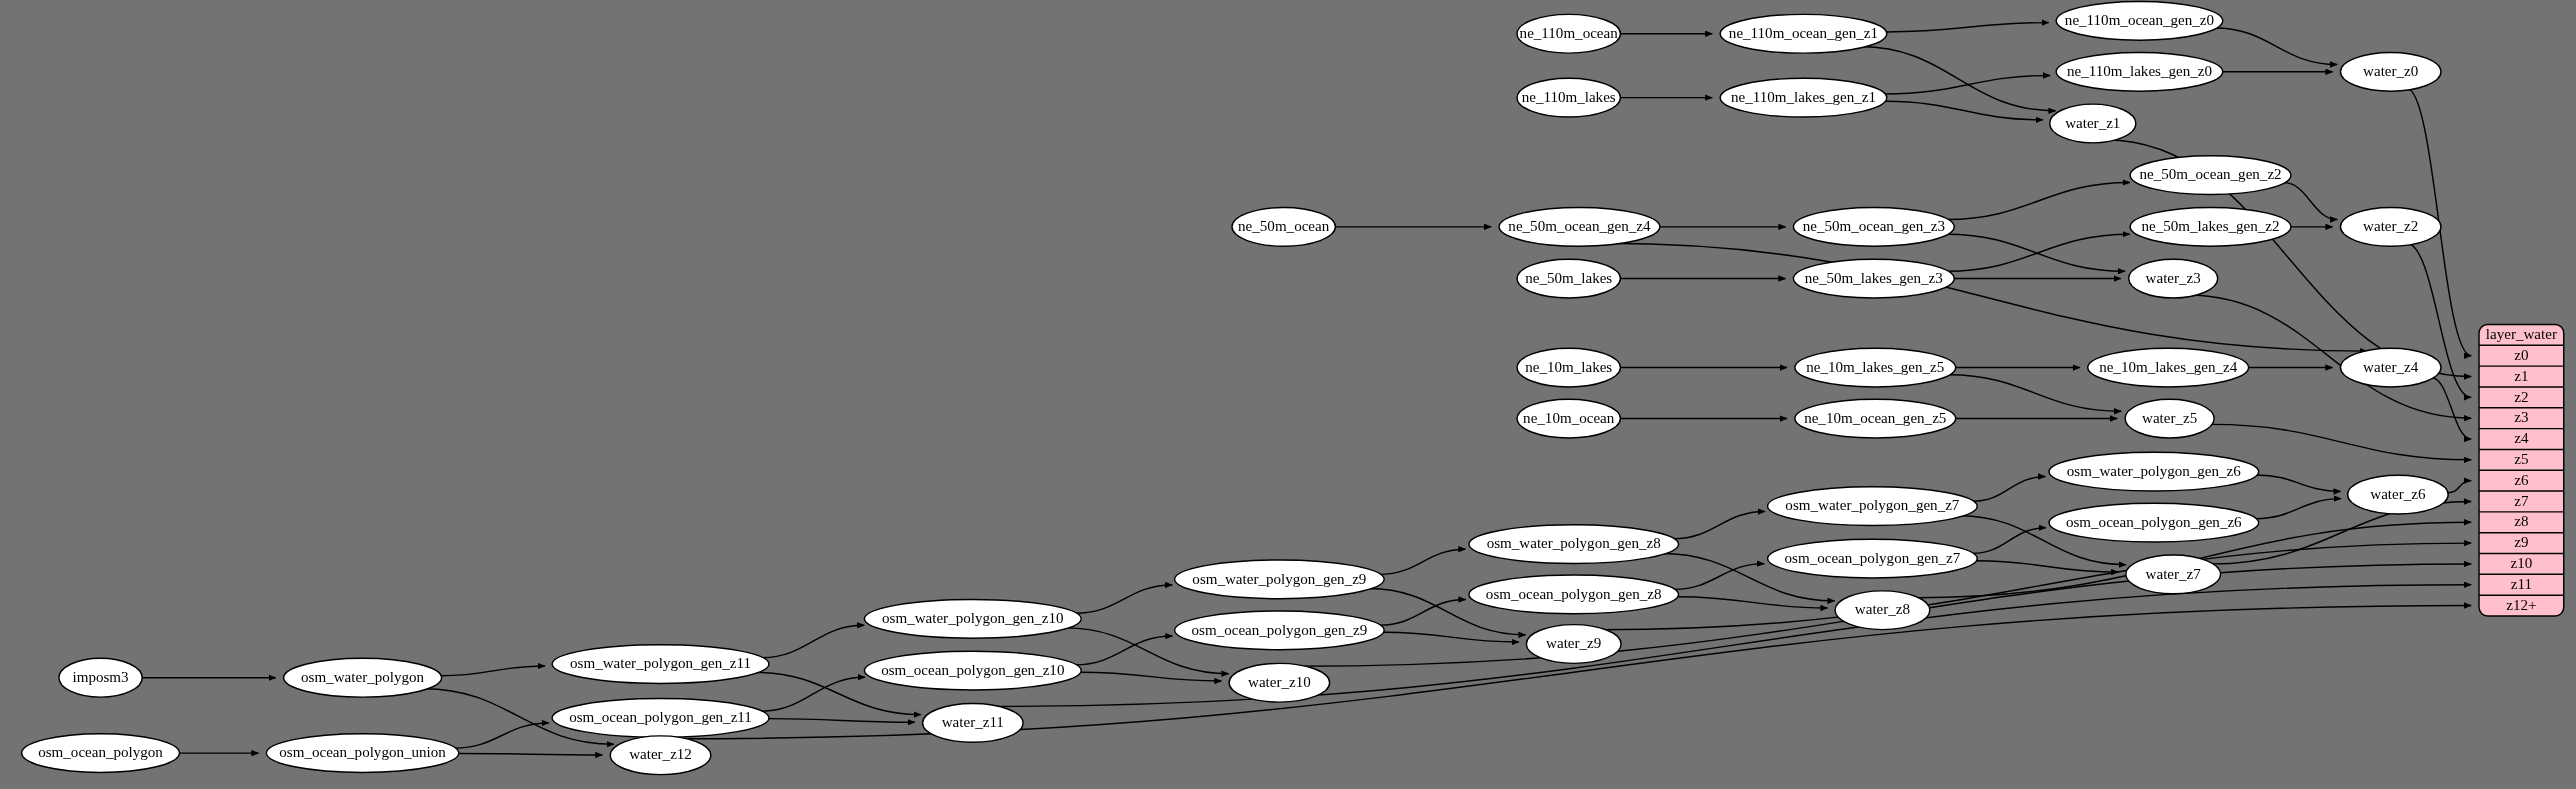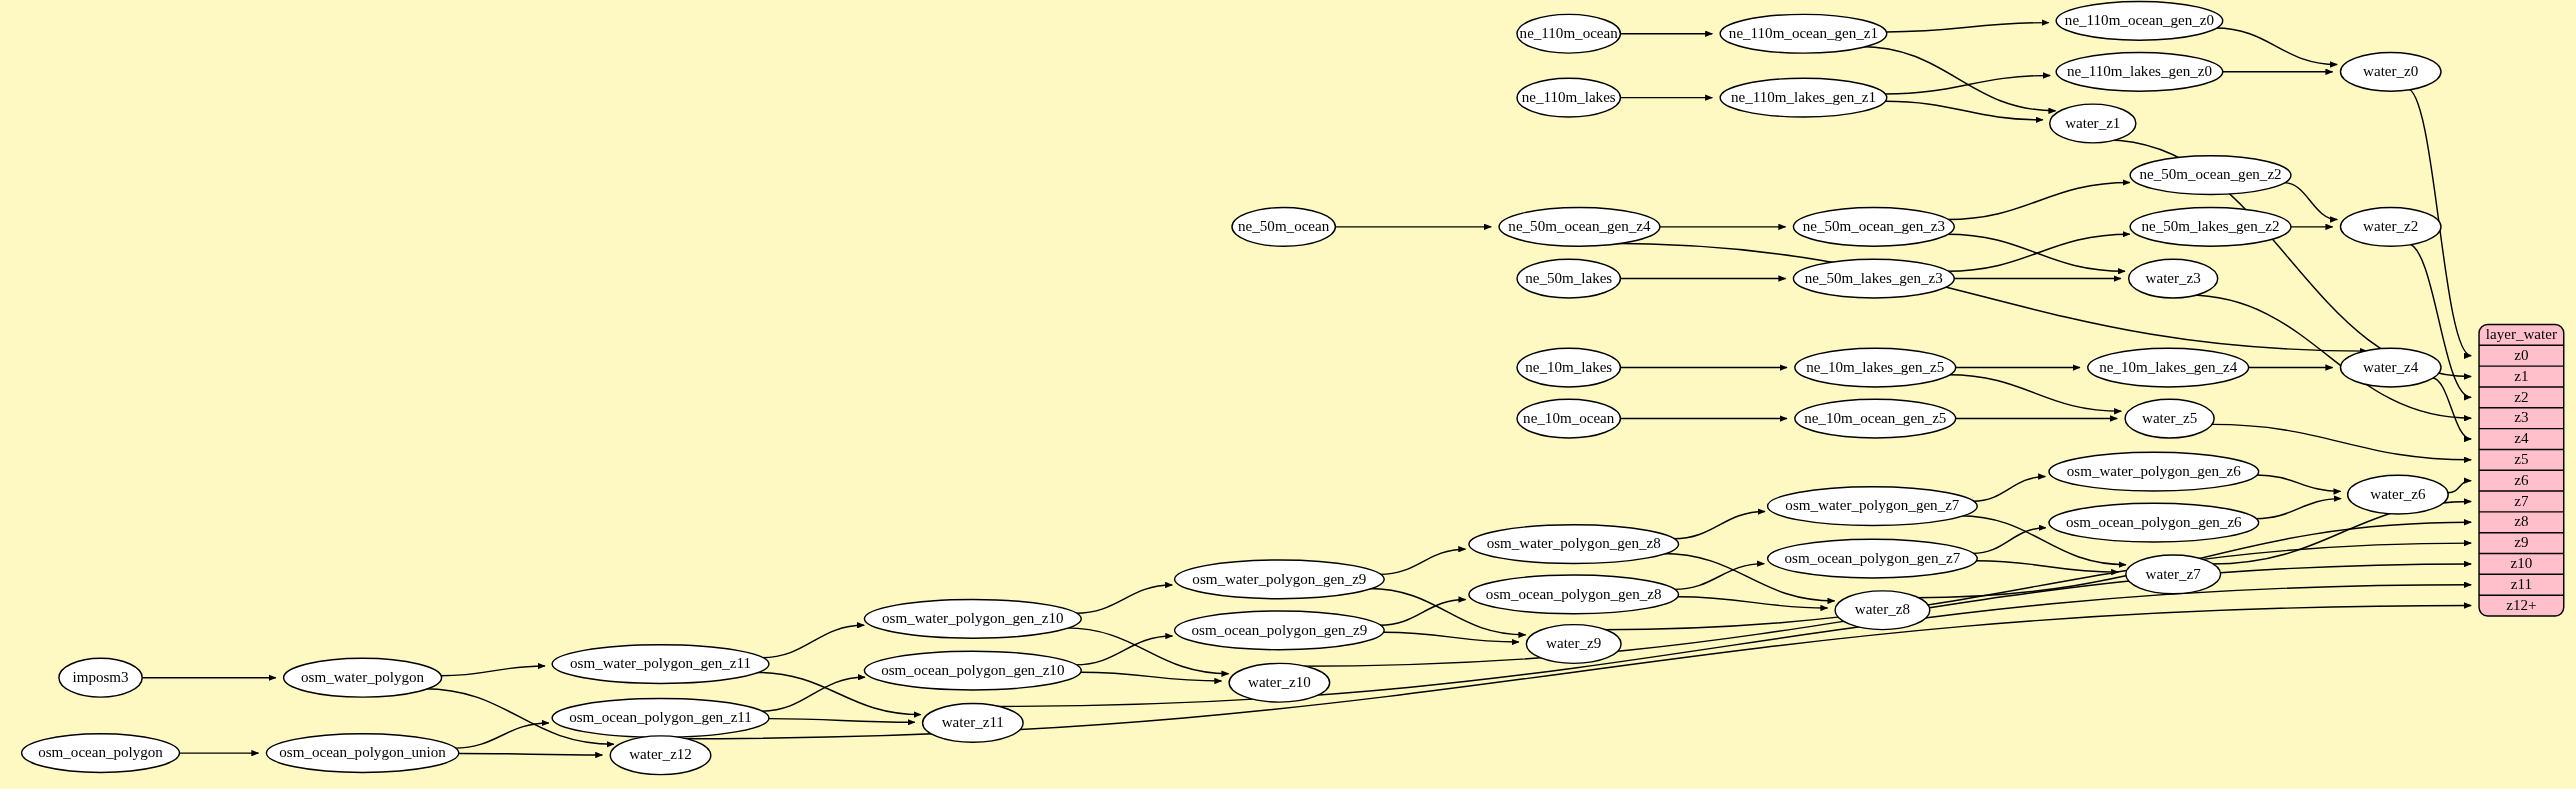--- a/index.html
+++ b/index.html
@@ -8,21 +8,21 @@
     padding: 0;
     background: #ffffff;
   }
   body {
     font-family: "Liberation Serif", "DejaVu Serif", serif;
   }
   #graph-root {
     position: relative;
     width: 2576px;
     height: 789px;
-    background: #fef9c3;
+    background: #737373;
     overflow: hidden;
   }
   svg.graph-canvas {
     position: absolute;
     left: 0;
     top: 0;
     width: 2576px;
     height: 789px;
     display: block;
   }

